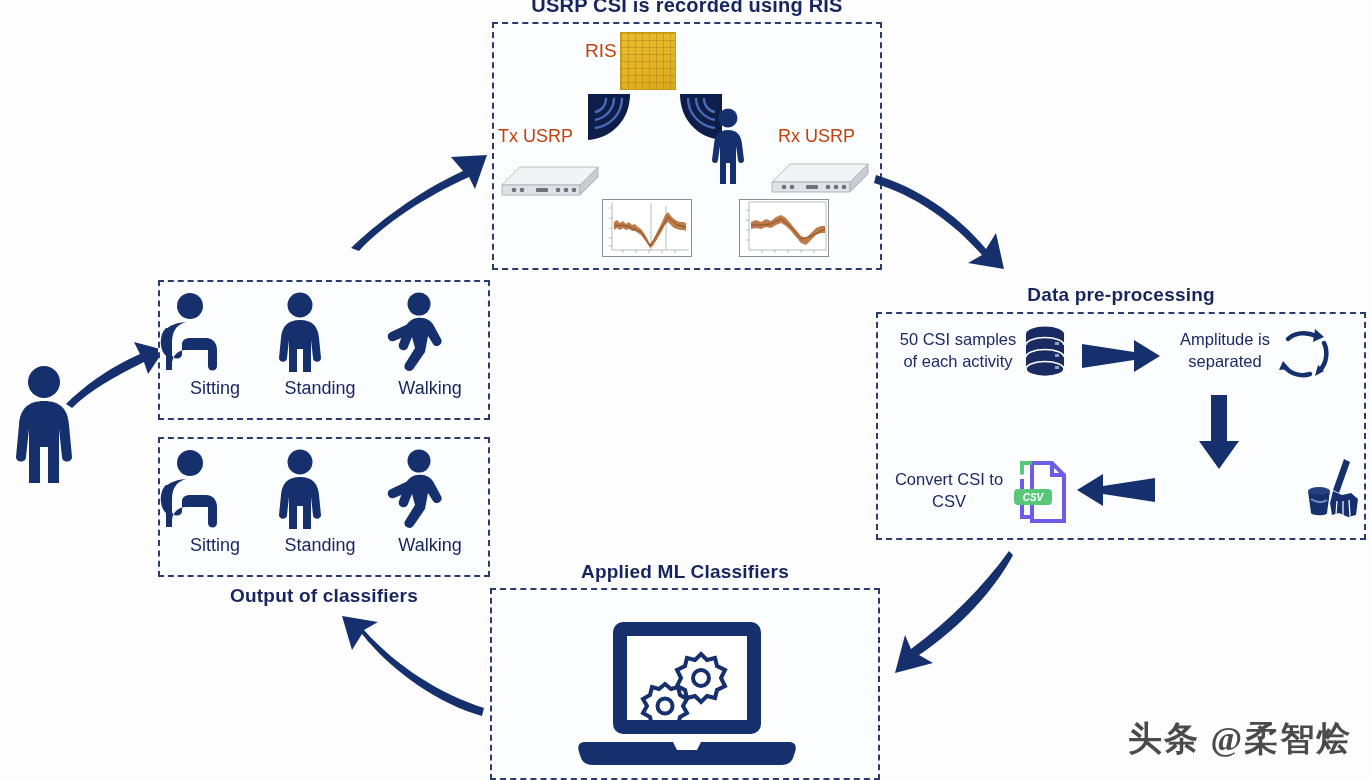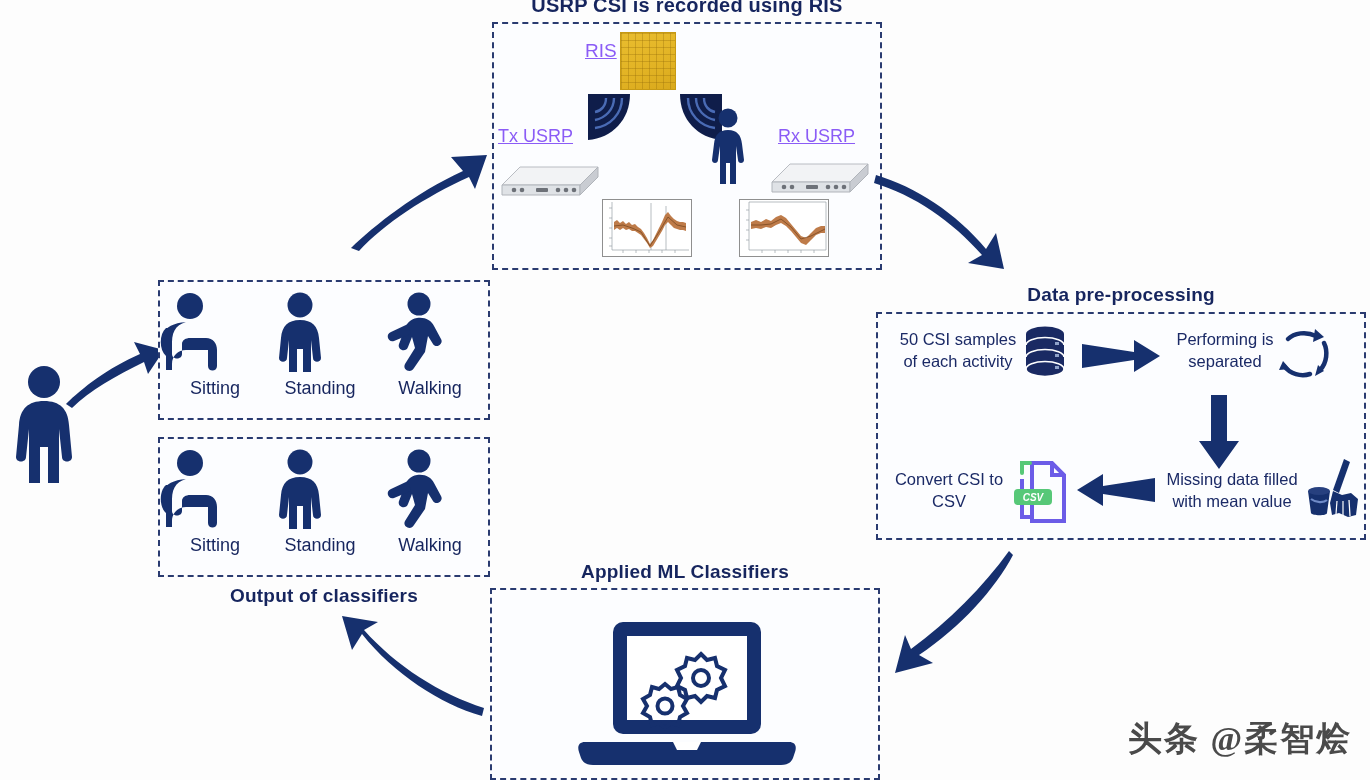--- a/index.html
+++ b/index.html
@@ -30,24 +30,23 @@
     font-weight: bold;
     font-size: 19px;
     letter-spacing: .2px;
     white-space: nowrap;
     text-align: center;
   }
 
   
   .lbl {
     position: absolute;
-    color: #8b5cf6;
+    color: #c2410c;
     font-size: 18px;
     white-space: nowrap;
-    text-decoration: underline;
   }
 
   .step-text {
     position: absolute;
     color: #1b2a66;
     font-size: 16.5px;
     line-height: 1.35;
     text-align: center;
     white-space: pre-line;
   }
@@ -311,43 +310,41 @@
       <rect x="33" y="41" width="4" height="3" fill="#8fa2c9"></rect>
     </svg>
   </div>
 
   <div class="abs" style="left:1082px; top:338px;">
     <svg width="80" height="36" viewBox="0 0 80 36">
       <path d="M0 6 L52 14 L52 2 L78 18 L52 34 L52 22 L0 30 Z" fill="#16306e"></path>
     </svg>
   </div>
 
-  <div class="step-text" style="left:1160px; top:328px; width:130px;">Performing is
+  <div class="step-text" style="left:1160px; top:328px; width:130px;">Amplitude is
 separated</div>
   <div class="abs" style="left:1274px; top:325px;">
     <svg width="62" height="58" viewBox="0 0 62 58">
       <g fill="none" stroke="#16306e" stroke-width="4.5" stroke-linecap="round">
         <path d="M14 14 C20 8 32 6 42 11"></path>
         <path d="M50 18 C54 26 53 38 46 45"></path>
         <path d="M36 49 C27 52 16 49 10 41"></path>
       </g>
       <path d="M41 4 L50 12 L39 17 Z" fill="#16306e"></path>
       <path d="M50 46 L41 51 L44 40 Z" fill="#16306e"></path>
       <path d="M9 36 L16 44 L5 45 Z" fill="#16306e"></path>
     </svg>
   </div>
 
   <div class="abs" style="left:1197px; top:395px;">
     <svg width="44" height="76" viewBox="0 0 44 76">
       <path d="M14 0 L30 0 L30 46 L42 46 L22 74 L2 46 L14 46 Z" fill="#16306e"></path>
     </svg>
   </div>
 
-  <div class="step-text" style="left:1148px; top:468px; width:168px;">Missing data filled
-with mean value</div>
   <div class="abs" style="left:1306px; top:457px;">
     <svg width="58" height="62" viewBox="0 0 58 62">
       <path d="M2 34 L24 34 L21 56 C21 59 6 59 5 56 Z" fill="#16306e"></path>
       <ellipse cx="13" cy="34" rx="11" ry="4" fill="#27407f"></ellipse>
       <path d="M5 42 C10 46 18 46 21 43" fill="none" stroke="#6f8ac7" stroke-width="2.2"></path>
       <path d="M38 2 L44 5 L33 36 L27 33 Z" fill="#16306e"></path>
       <path d="M27 34 L36 38 L45 36 L52 42 L50 58 L42 60 L33 56 L26 58 L24 46 Z" fill="#16306e"></path>
       <g stroke="#ffffff" stroke-width="1.2">
         <line x1="31" y1="44" x2="30" y2="57"></line>
         <line x1="37" y1="44" x2="37" y2="59"></line>

